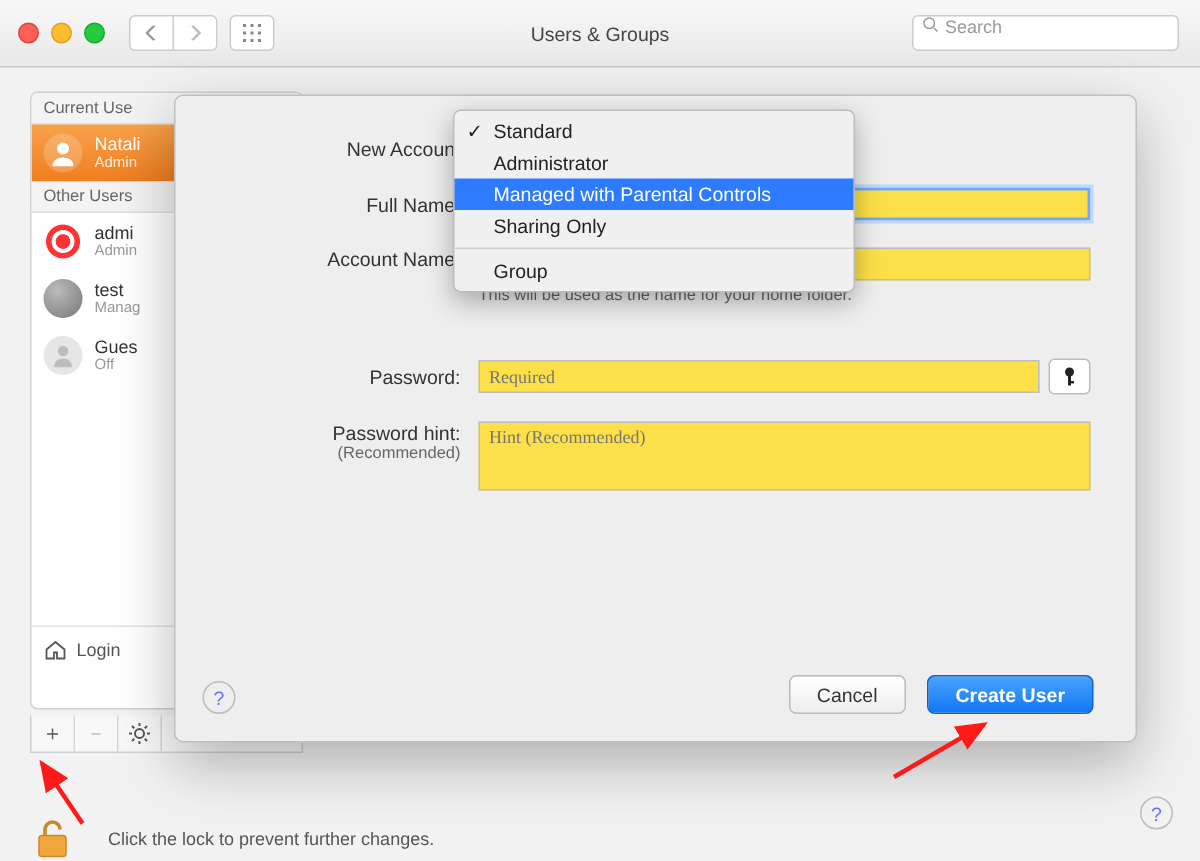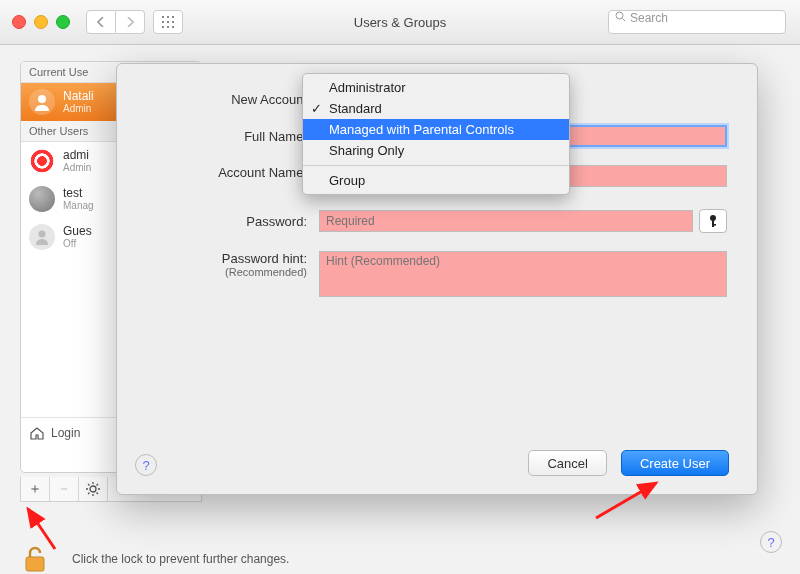--- a/index.html
+++ b/index.html
@@ -27,28 +27,28 @@
   .urole{font-size:10px;opacity:.85}
   .loginrow{position:absolute;bottom:24px;left:0;right:0;height:30px;border-top:1px solid #e4e4e4;display:flex;align-items:center;gap:6px;padding:0 8px;color:#555;font-size:12px}
   .footbar{position:absolute;left:20px;top:432px;width:180px;height:24px;border:1px solid #d0d0d0;border-top:none;background:#f8f8f8;display:flex}
   .fbtn{width:28px;display:flex;align-items:center;justify-content:center;border-right:1px solid #d6d6d6;color:#555;font-size:14px}
   .sheet{position:absolute;left:116px;top:18px;width:640px;height:430px;background:#eeeeee;border:1px solid #bfbfbf;border-radius:6px;box-shadow:0 14px 40px rgba(0,0,0,.28)}
   .frow{display:flex;align-items:center;margin:18px 0}
   .frow.t{align-items:flex-start}
   .flabel{width:190px;text-align:right;padding-right:12px;color:#333;font-size:13px}
   .sublabel{font-size:11px;color:#666}
   .finput{flex:1;margin-right:30px}
-  .tf{width:100%;height:22px;border:1px solid #bdbdbd;background:#fca5a5;box-sizing:border-box;padding:2px 6px;font-size:12px;font-family:Liberation Sans, sans-serif}
+  .tf{width:100%;height:22px;border:1px solid #bdbdbd;background:#fde047;box-sizing:border-box;padding:2px 6px;font-size:12px;font-family:Liberation Serif, serif}
   .tf.focus{border:2px solid #6ea8fe;outline:2px solid #bcd7ff}
   .ta{height:46px;resize:none}
   .hint{font-size:11px;color:#666;margin-top:4px}
   .keybtn{width:26px;height:22px;border:1px solid #bbb;background:#fff;border-radius:4px;display:flex;align-items:center;justify-content:center;margin-left:6px;margin-right:30px}
   .btnrow{position:absolute;right:28px;bottom:18px;display:flex;gap:14px}
   .btn{height:24px;border-radius:5px;padding:0 18px;font-size:13px;border:1px solid #bbb;background:linear-gradient(#fff,#eee);display:flex;align-items:center}
-  .btn.primary{background:linear-gradient(#4aa3ff,#1077f3);color:#fff;border-color:#0b63d1;font-weight:400}
+  .btn.primary{background:linear-gradient(#4aa3ff,#1077f3);color:#fff;border-color:#0b63d1;font-weight:700}
   .helpdot{width:20px;height:20px;border:1px solid #bcbcbc;border-radius:50%;display:flex;align-items:center;justify-content:center;color:#6a6aff;font-size:13px;position:absolute}
   .dropdown{position:absolute;left:302px;top:28px;width:266px;background:#f0f0f0;border:1px solid #bcbcbc;border-radius:5px;box-shadow:0 6px 18px rgba(0,0,0,.3);padding:3px 0;z-index:10}
   .ditem{padding:3px 14px 3px 26px;font-size:13px;color:#222;position:relative}
   .ditem.sel{background:#2f7bff;color:#fff}
   .ditem.chk::before{content:"✓";position:absolute;left:8px}
   .dsep{height:1px;background:#cfcfcf;margin:4px 0}
   .wordbtn{position:absolute;left:678px;top:119px;width:58px;height:22px;background:linear-gradient(#fff,#eee);border:1px solid #bbb;border-radius:4px;font-size:12px;display:flex;align-items:center;justify-content:center}
   .lockrow{position:absolute;left:22px;top:500px;display:flex;align-items:center;gap:24px;color:#555;font-size:12px}
   .lockicon{width:26px;height:28px;position:relative}
   .arrow{position:absolute;width:60px;height:60px;pointer-events:none}
@@ -180,23 +180,24 @@
       <div class="finput"></div>
     </div>
     <div class="frow">
       <div class="flabel">Full Name:</div>
       <div class="finput"><input class="tf focus" style=""></div>
     </div>
     <div class="frow t" style="margin-top:10px">
       <div class="flabel">Account Name:</div>
       <div class="finput">
         <input class="tf" style="">
-      </div>
-    </div>
-    <div class="frow" style="margin-top:22px">
+        <div class="hint">This will be used as the name for your home folder.</div>
+      </div>
+    </div>
+    <div class="frow" style="margin-top:36px">
       <div class="flabel">Password:</div>
       <div class="finput" style="margin-right:0"><input class="tf" placeholder="Required" style=""></div>
       <div class="keybtn">
             <svg width="10" height="14">
               <circle cx="5" cy="4" r="3" fill="#222"></circle>
               <rect x="4" y="6" width="2" height="7" fill="#222"></rect>
               <rect x="4" y="10" width="4" height="1.6" fill="#222"></rect>
             </svg>
           </div>
     </div>
@@ -209,22 +210,22 @@
     </div>
 
     <div class="helpdot" style="left:18px;bottom:18px">?</div>
     <div class="btnrow">
       <div class="btn">Cancel</div>
       <div class="btn primary">Create User</div>
     </div>
   </div>
 
   <div class="dropdown">
+    <div class="ditem chk">Standard</div>
     <div class="ditem">Administrator</div>
-    <div class="ditem chk">Standard</div>
     <div class="ditem sel">Managed with Parental Controls</div>
     <div class="ditem">Sharing Only</div>
     <div class="dsep"></div>
     <div class="ditem">Group</div>
   </div>
 
   <div class="lockrow">
     <div class="lockicon">
       <svg width="26" height="28">
             <path d="M8 12V8a5 5 0 0110 0" fill="none" stroke="#c78a2a" stroke-width="2.4"></path>

